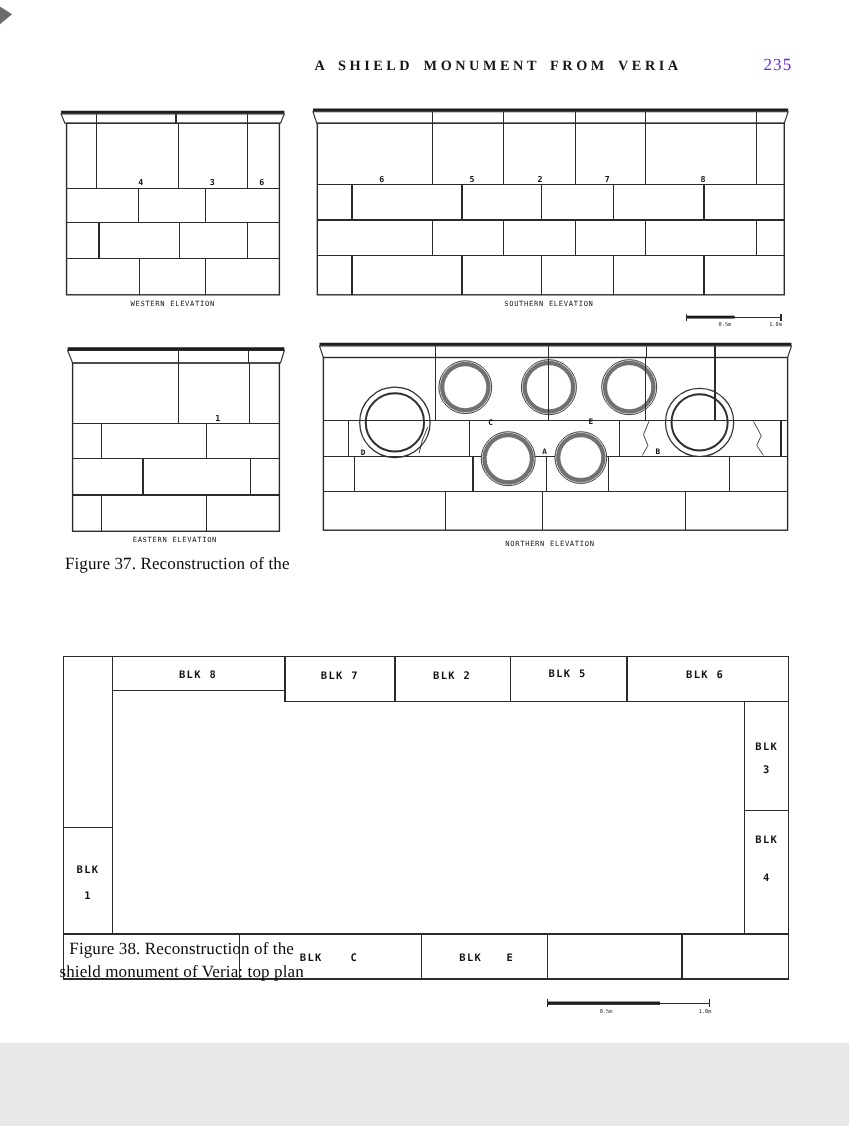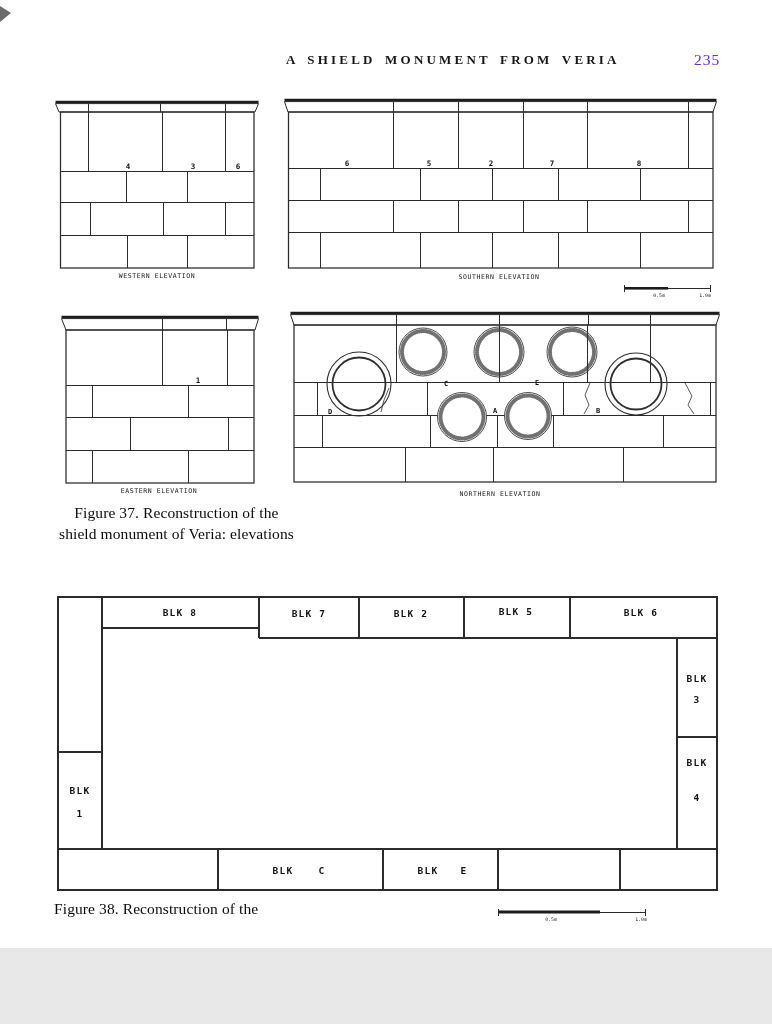--- a/index.html
+++ b/index.html
@@ -22,21 +22,21 @@
     position:absolute;left:694px;top:51px;
     font-size:15.5px;color:#6d28d9;
     letter-spacing:1px;
   }
   .caption{
     position:absolute;
     font-size:15.5px;font-weight:500;color:#0a0a0a;
     line-height:20.5px;letter-spacing:0.1px;text-align:center;
   }
   .caption37{left:59px;top:503px;}
-  .caption38{left:54px;top:899px;}
+  .caption38{left:54px;top:853px;}
 
   
   .ln{stroke:#2b2b2b;stroke-width:1;fill:none;}
   .ln2{stroke:#2b2b2b;stroke-width:1.25;fill:none;}
   .crisp{shape-rendering:crispEdges;}
   .thick{stroke:#1d1d1d;stroke-width:2.6;fill:none;}
   .t-label{font:500 6.5px "DejaVu Sans Mono", monospace;fill:#161616;letter-spacing:0.6px;}
   .t-num{font:bold 7.5px "DejaVu Sans Mono", monospace;fill:#101010;}
   .t-letter{font:bold 7px "DejaVu Sans Mono", monospace;fill:#101010;}
   .t-blk{font:bold 9.5px "DejaVu Sans Mono", monospace;fill:#121212;letter-spacing:1.2px;}
@@ -223,20 +223,20 @@
       <path class="ln crisp" d="M600,912 H645"></path>
       <path class="ln crisp" d="M498,908.5 V915.5 M645,908.5 V915.5"></path>
       <text class="t-scale" x="551" y="920.5" text-anchor="middle">0.5m</text>
       <text class="t-scale" x="641" y="920.5" text-anchor="middle">1.0m</text>
     </g>
 
   </svg>
 
   <div class="caption caption37">
     <div>Figure 37. Reconstruction of the</div>
-    <div>shield monument of Veria: elevations</div>
   </div>
 
   <div class="caption caption38">
     <div>Figure 38. Reconstruction of the</div>
+    <div>shield monument of Veria: top plan</div>
   </div>
 
 </div>
 
 </body></html>

